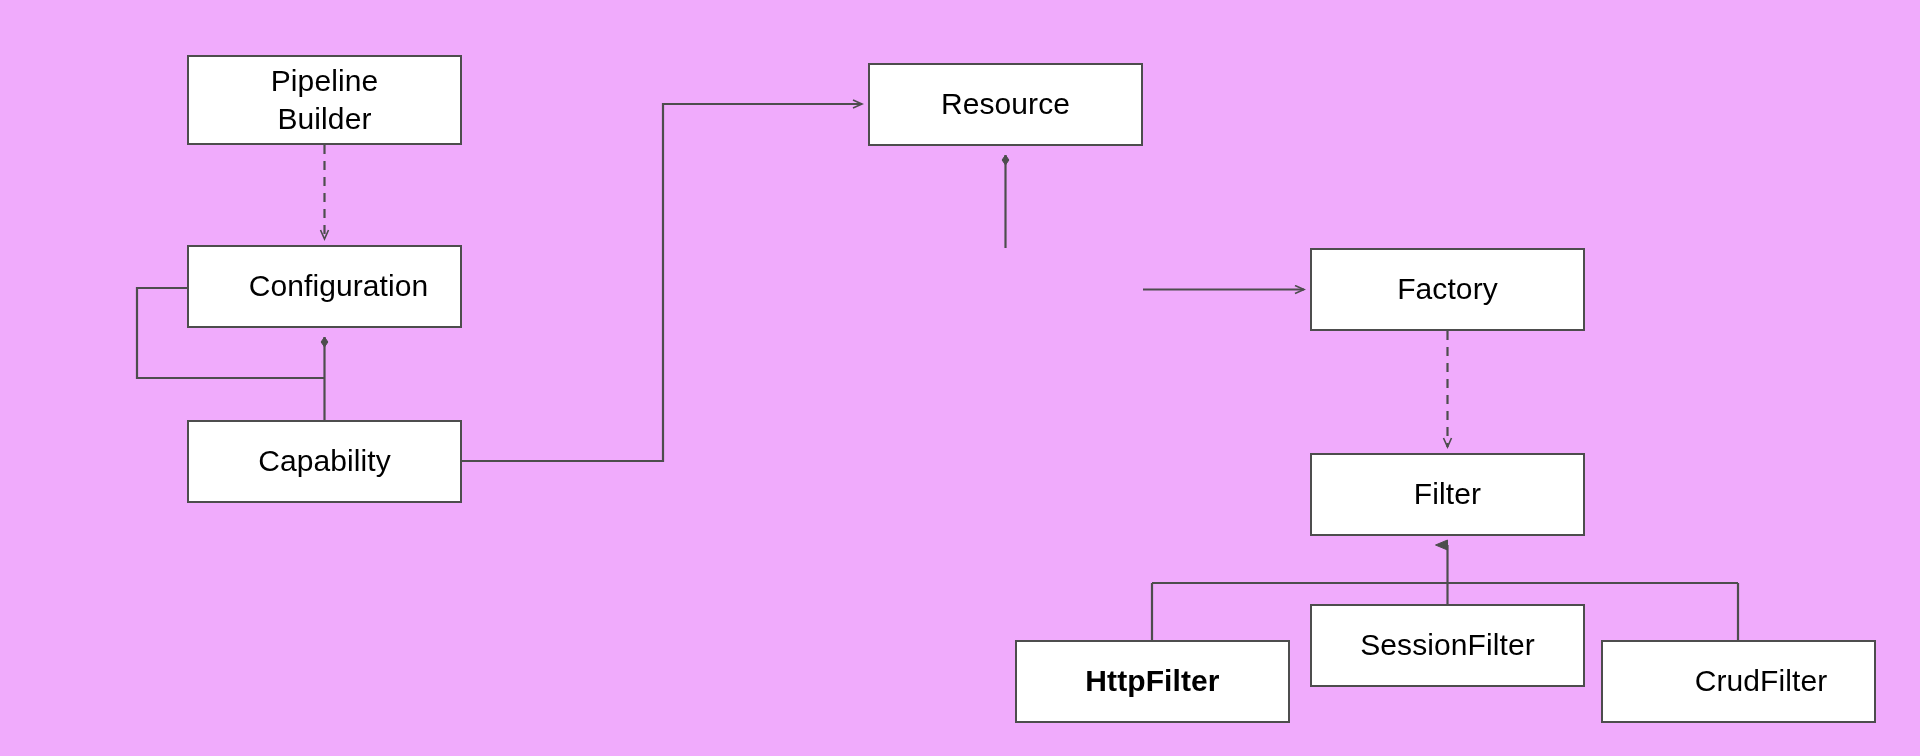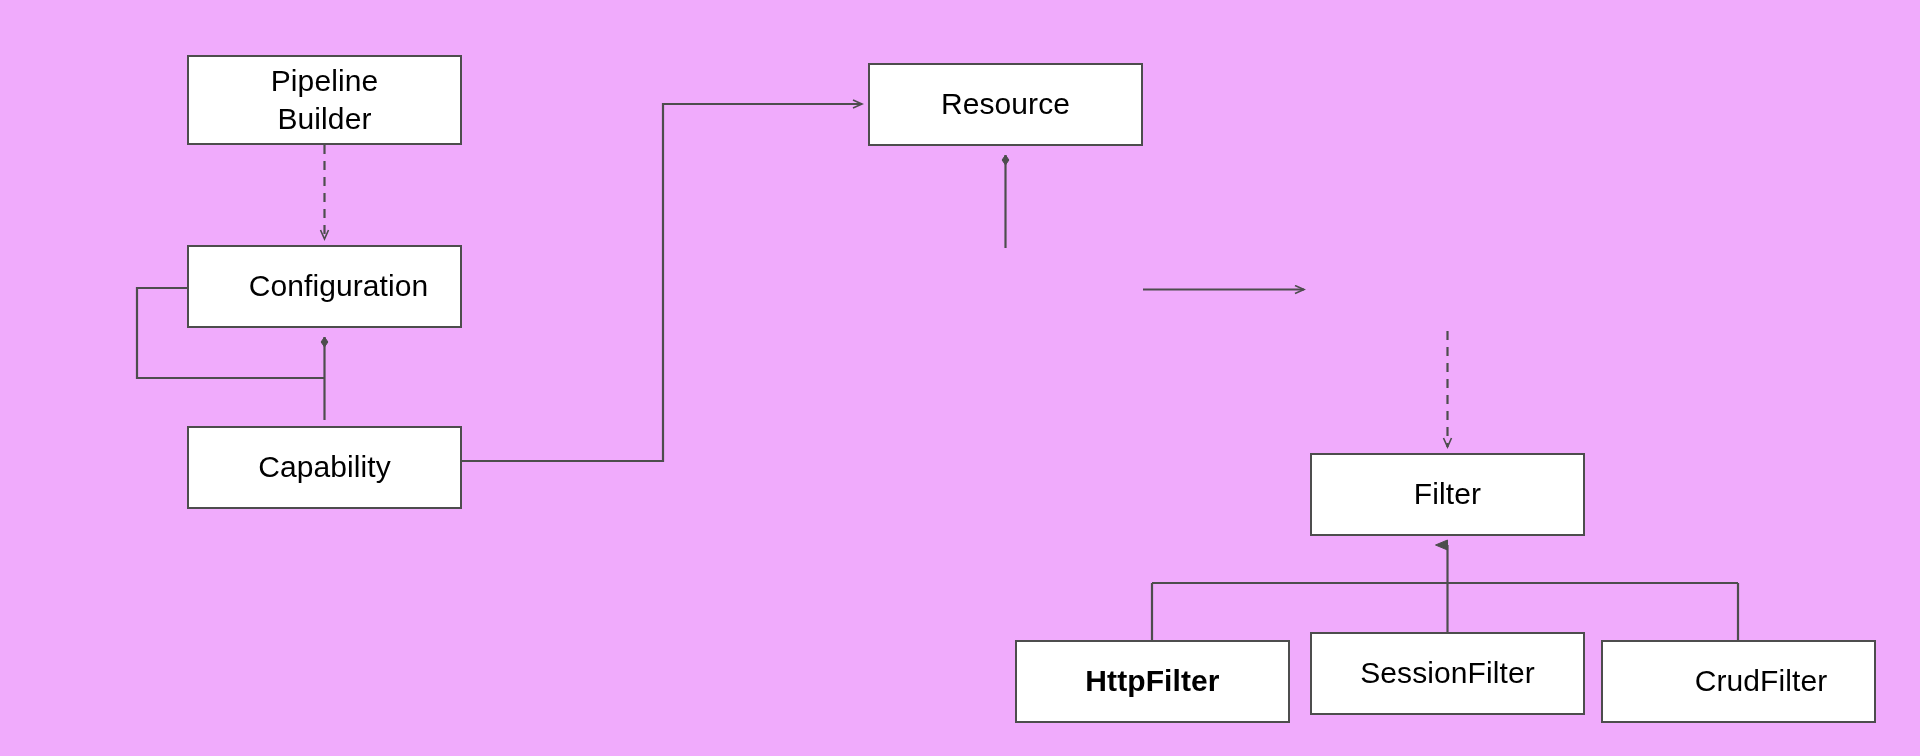--- a/index.html
+++ b/index.html
@@ -85,39 +85,42 @@
 
   <div class="node" style="left:187px; top:55px; width:275px; height:90px;">
     <span class="node-label">Pipeline
 Builder</span>
   </div>
 
   <div class="node" style="left:187px; top:245px; width:275px; height:83px;padding-left:28px;">
     <span class="node-label">Configuration</span>
   </div>
 
-  <div class="node" style="left:187px; top:420px; width:275px; height:83px;margin-top:6px;">
+  <div class="node" style="left:187px; top:420px; width:275px; height:83px;">
     <span class="node-label">Capability</span>
   </div>
 
   <div class="node" style="left:868px; top:63px; width:275px; height:83px;">
     <span class="node-label">Resource</span>
   </div>
 
 
+  <div class="node" style="left:1310px; top:248px; width:275px; height:83px;">
+    <span class="node-label">Factory</span>
+  </div>
 
   <div class="node" style="left:1310px; top:453px; width:275px; height:83px;">
     <span class="node-label">Filter</span>
   </div>
 
   <div class="node" style="left:1015px; top:640px; width:275px; height:83px;font-weight:bold;">
     <span class="node-label">HttpFilter</span>
   </div>
 
-  <div class="node" style="left:1310px; top:632px; width:275px; height:83px;align-items:center;">
+  <div class="node" style="left:1310px; top:604px; width:275px; height:83px;align-items:center;">
     <span class="node-label">SessionFilter</span>
   </div>
 
   <div class="node" style="left:1601px; top:640px; width:275px; height:83px;padding-left:45px;">
     <span class="node-label">CrudFilter</span>
   </div>
 
 </div>
 
 </body></html>

